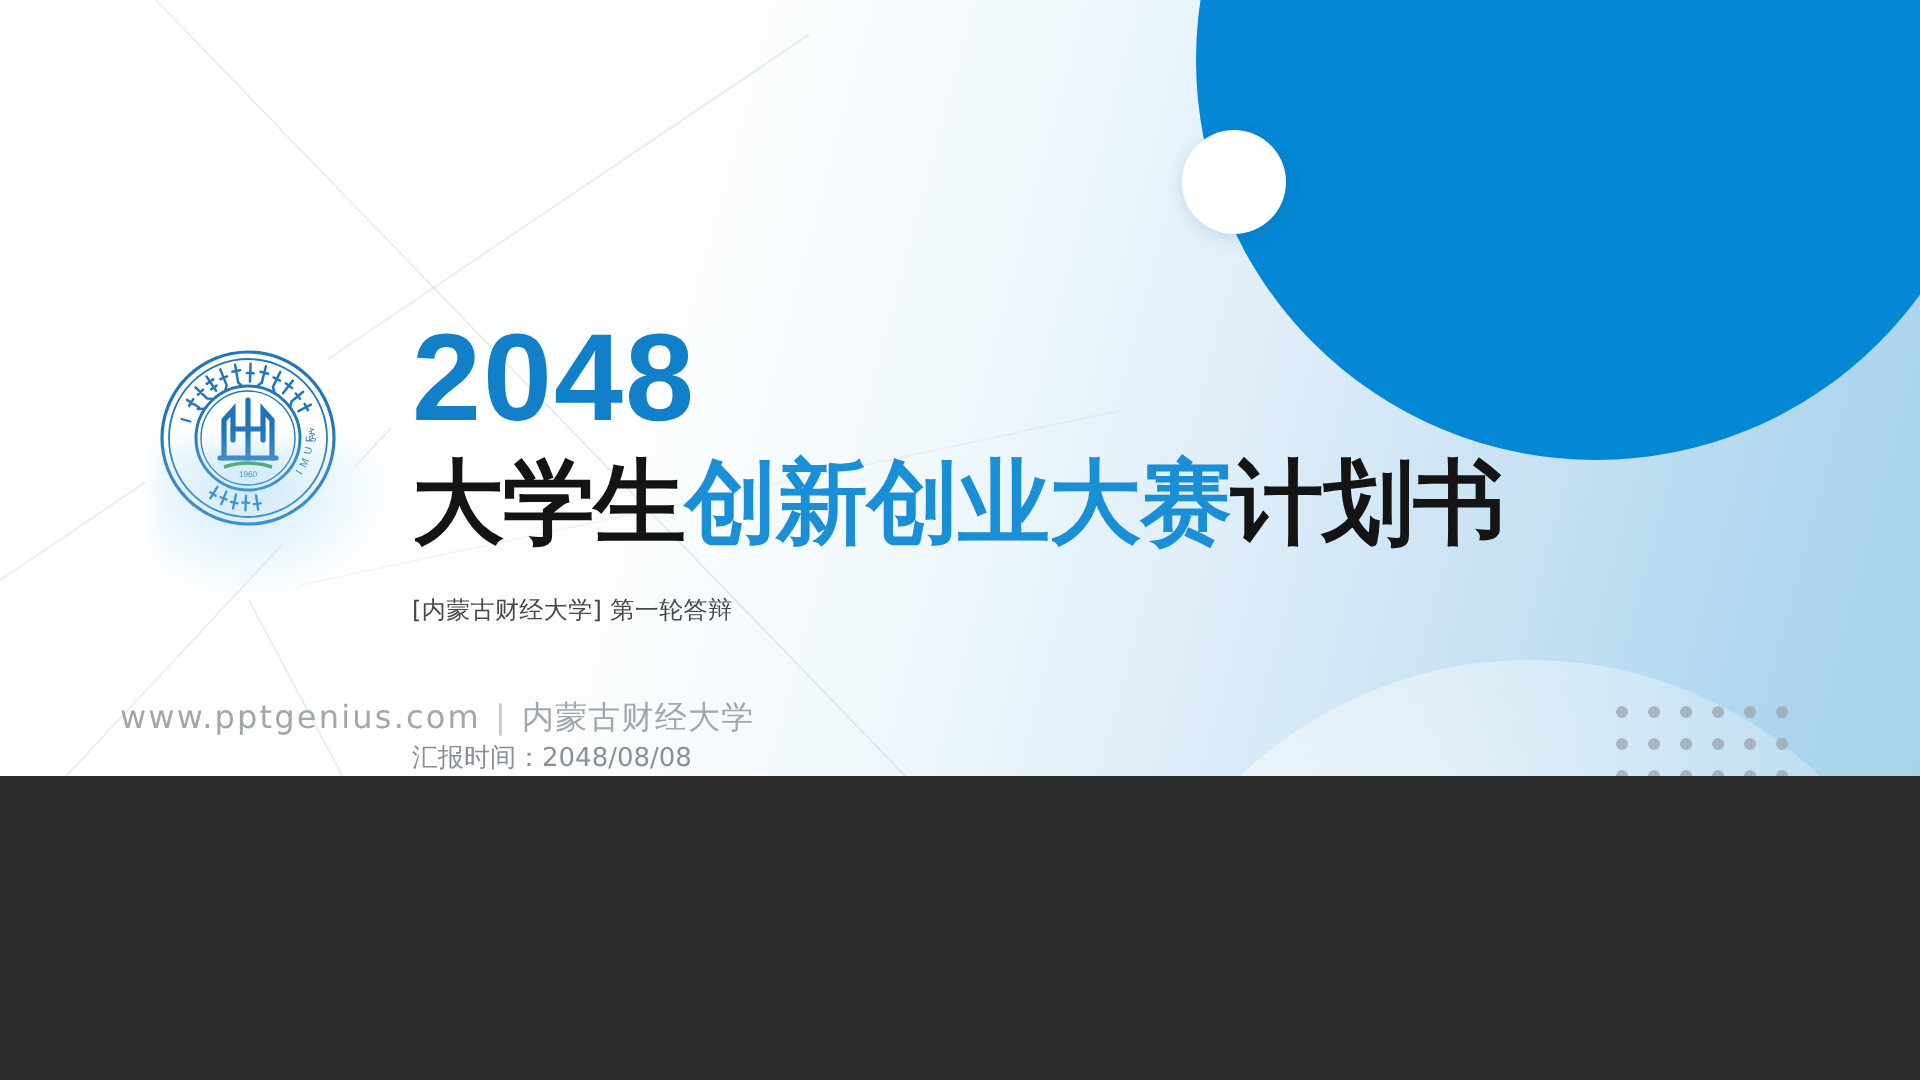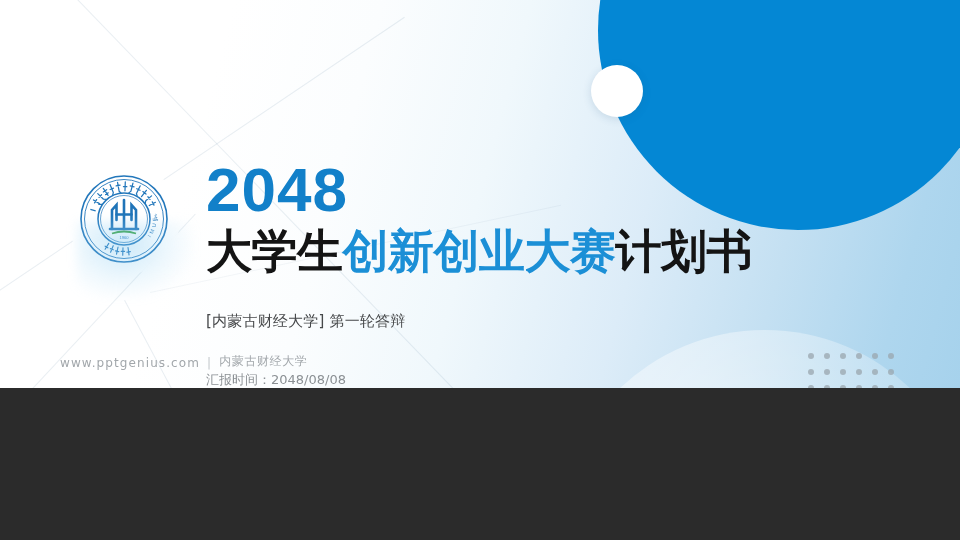--- a/index.html
+++ b/index.html
@@ -148,22 +148,22 @@
     font-size: 46px;
     line-height: 54px;
     font-weight: 700;
     color: #141414;
     letter-spacing: -0.5px;
     white-space: nowrap;
     font-family: "DejaVu Sans", "Liberation Sans", sans-serif;
   }
   .maintitle .hl { color: #1b8fd6; }
   .subtitle {
-    margin-top: 32px;
-    font-size: 15px;
+    margin-top: 16px;
+    font-size: 12px;
     line-height: 22px;
     color: #46484a;
     letter-spacing: .2px;
     font-family: "DejaVu Sans", "Liberation Sans", sans-serif;
   }
 
   
   .meta {
     position: absolute;
     left: 206px;
@@ -173,25 +173,25 @@
     color: #8b9094;
     font-family: "DejaVu Sans", "Liberation Sans", sans-serif;
   }
   .meta div { white-space: nowrap; }
 
   
   .footer {
     position: absolute;
     left: 60px;
     bottom: 18px;
-    font-size: 12px;
+    font-size: 16px;
     color: #a2a7ab;
     letter-spacing: 1.1px;
     display: flex;
-    align-items: flex-end;
+    align-items: flex-start;
     gap: 7px;
     font-family: "DejaVu Sans", "Liberation Sans", sans-serif;
   }
   .footer .sep { color: #c3c7ca; }
   .footer .org { letter-spacing: .6px; }
 </style>
 </head>
 <body>
 
 <div id="slide">

